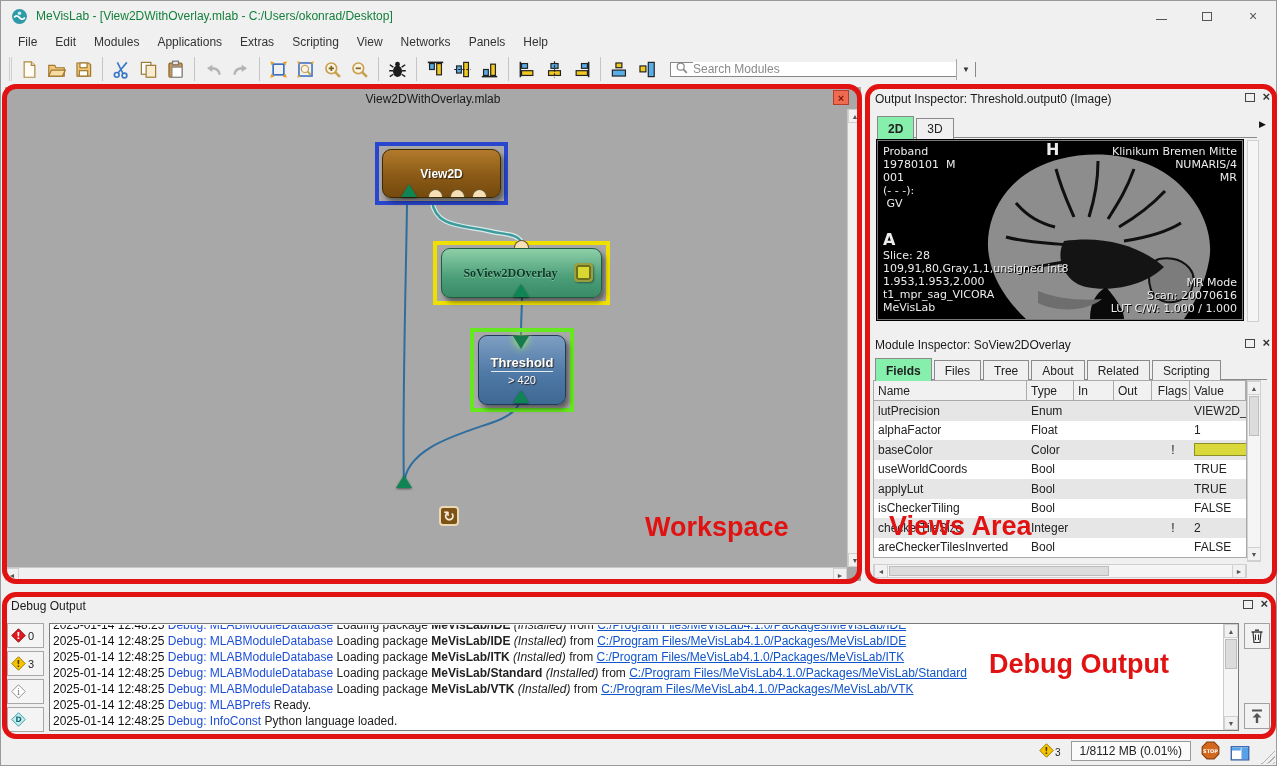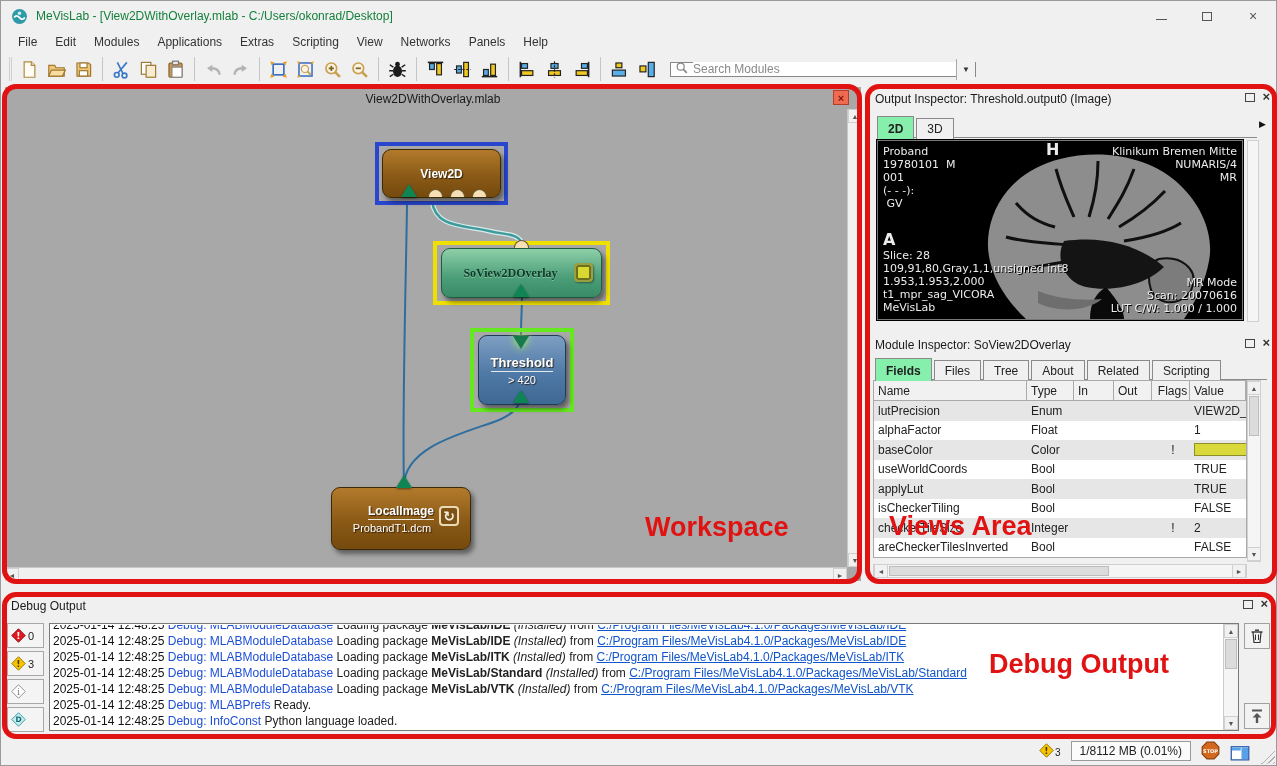--- a/index.html
+++ b/index.html
@@ -345,24 +345,20 @@
     <div class="tri-up" style="left:508px;top:197px;"></div>
 
     <div class="sel-outline" style="left:465px;top:241px;width:104px;height:84px;border:4px solid #66e81e;"></div>
     <div class="node node-blue" style="left:473px;top:248px;width:88px;height:70px;">
       <span class="node-label u-line" style="font-size:13px;">Threshold</span>
       <span class="node-sub">&gt; 420</span>
     </div>
     <div class="tri-down" style="left:508px;top:249px;"></div>
     <div class="tri-up" style="left:508px;top:303px;"></div>
 
-    <div class="node node-brown" style="left:326px;top:400px;width:140px;height:63px;">
-      <span class="node-label u-line">LocalImage</span>
-      <span class="node-sub" style="margin-right:18px;">ProbandT1.dcm</span>
-    </div>
     <div class="tri-up" style="left:391px;top:388px;"></div>
     <div class="mini-btn" id="reload-btn" style="left:434px;top:419px;">↻</div>
 
     <div class="ws-scroll-v">
       <div class="scr-arrow" style="top:0;">▲</div>
       <div class="scr-arrow" style="bottom:0;">▼</div>
     </div>
     <div class="ws-scroll-h">
       <div class="scr-arrow" style="left:0;">◄</div>
       <div class="scr-arrow" style="right:0;">►</div>

